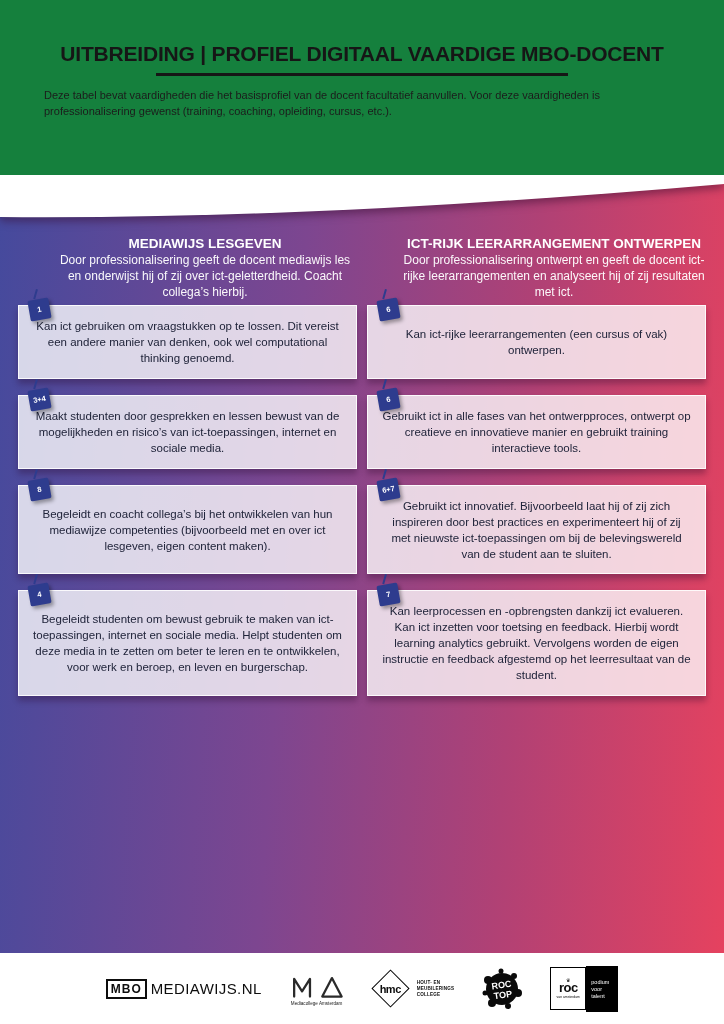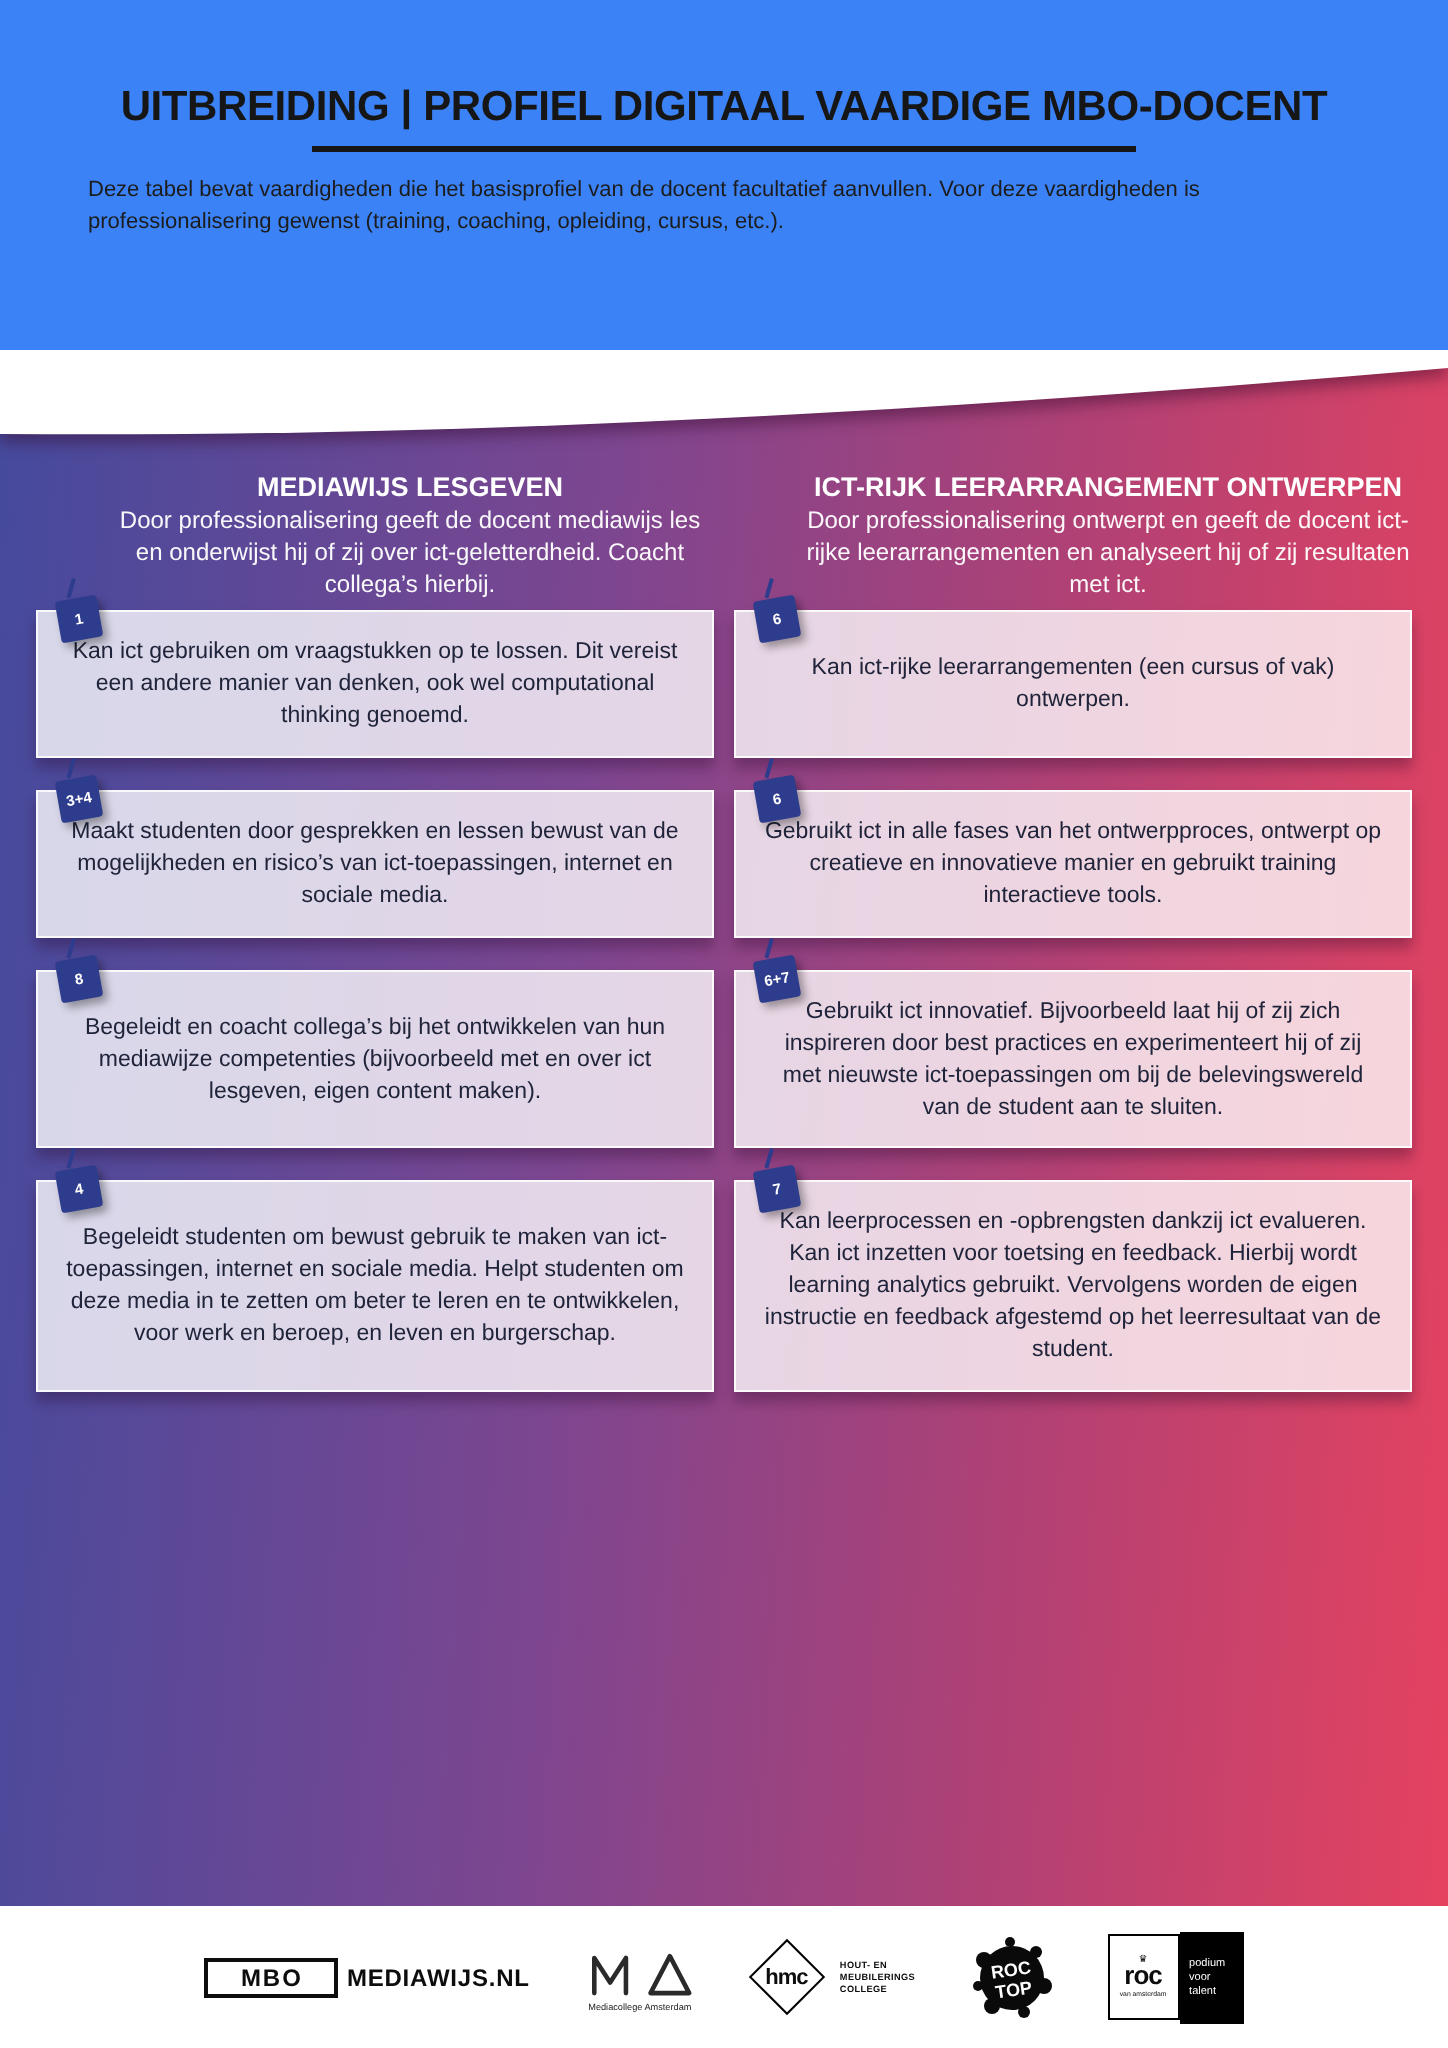--- a/index.html
+++ b/index.html
@@ -1,17 +1,17 @@
 <!DOCTYPE html>
 <html><head>
 <meta charset="utf-8">
 <style>
   html,body { margin:0; padding:0; }
   body { font-family:"Liberation Sans", sans-serif; background:#ffffff; }
-  .page { position:relative; width:724px; height:1024px; background:#3b82f6; overflow:hidden; }
+  .page { position:relative; width:724px; height:1024px; background:#15803d; overflow:hidden; }
 
   
   .header { position:absolute; top:42px; left:0; width:724px; text-align:center; }
   .title { font-size:21px; font-weight:bold; letter-spacing:-0.2px; color:#161616; }
   .title-rule { width:412px; height:3px; background:#161616; margin:7px auto 0 auto; }
   .intro { position:absolute; top:88px; left:44px; width:645px; font-size:11px; line-height:1.45; color:#1c1c1c; text-align:left; }
 
   
   .band { position:absolute; top:175px; left:0; width:724px; height:778px;
           background:linear-gradient(94deg,#454a9d 0%,#7d4690 40%,#b04175 70%,#e5425f 100%); }
@@ -37,22 +37,22 @@
          color:#ffffff; font-size:7.5px; font-weight:bold; }
   .tag::before { content:""; position:absolute; left:8px; top:-9px; width:6px; height:10px;
                  border-left:2px solid #2e3c8e; transform:rotate(26deg); }
 
   
   .footer { position:absolute; top:953px; left:0; width:724px; height:71px; background:#ffffff;
             display:flex; align-items:center; justify-content:center; gap:26px; }
   .logo { display:flex; align-items:center; color:#0d0d0d; }
 
   .mbo-logo { gap:4px; }
-  .mbo-box { border:2.5px solid #0d0d0d; padding:0 16px; font-weight:bold; font-size:12px; letter-spacing:1px; line-height:16px; }
-  .mbo-text { font-weight:bold; font-size:12px; letter-spacing:0.4px; }
+  .mbo-box { border:2.5px solid #0d0d0d; padding:0 3px; font-weight:bold; font-size:12px; letter-spacing:1px; line-height:16px; }
+  .mbo-text { font-weight:normal; font-size:15px; letter-spacing:0.4px; }
 
   .ma-logo { flex-direction:column; align-items:center; }
   .ma-caption { font-size:4.6px; margin-top:1px; color:#222; }
 
   .hmc-logo { gap:8px; }
   .hmc-diamond { width:25px; height:25px; border:1.6px solid #000; transform:rotate(45deg); margin:4px 5px;
                  display:flex; align-items:center; justify-content:center; background:#fff; }
   .hmc-mark { transform:rotate(-45deg); font-weight:bold; font-size:11px; letter-spacing:-0.5px; }
   .hmc-caption { display:flex; flex-direction:column; gap:1px; font-size:4.6px; font-weight:bold; letter-spacing:0.2px; }
 

